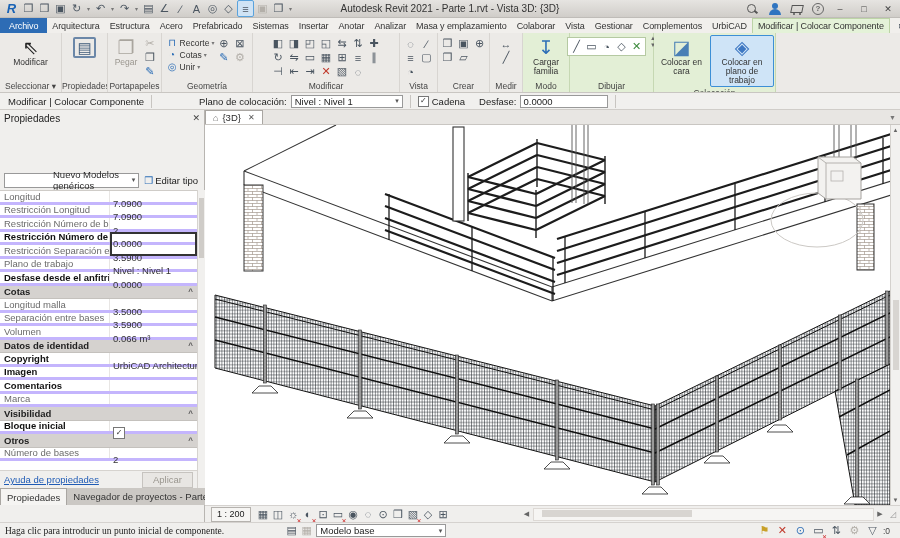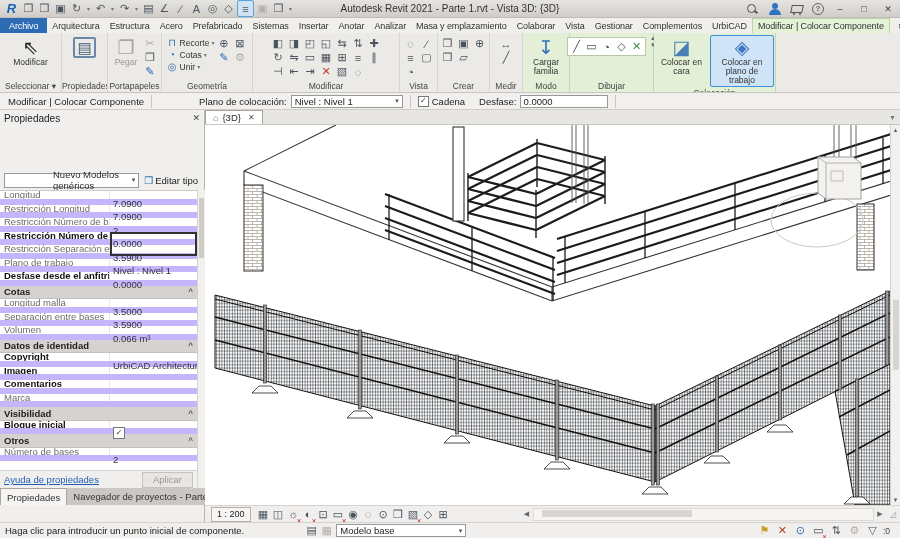--- a/index.html
+++ b/index.html
@@ -85,21 +85,21 @@
   #family-row{left:4px;top:62px;width:196px;height:16px;display:flex;align-items:center;gap:3px;}
   #family-combo{flex:1;height:15px;padding-left:48px;}
   #edit-type-btn{display:flex;align-items:center;gap:2px;font-size:9.5px;color:#222;padding:0 2px;height:15px;}
   #edit-type-btn .eicon{color:#2e6fb7;font-size:10px;}
   #prop-grid{left:0;top:80px;width:197px;height:280px;background:#fff;overflow:hidden;border-top:1px solid #cfccc8;box-sizing:border-box;}
   #prop-scroll{left:197px;top:80px;width:8px;height:298px;background:#f1f0ee;border-left:1px solid #d6d3cf;box-sizing:border-box;}
   #prop-thumb{position:absolute;left:1px;top:8px;width:5px;height:60px;background:#cfccc8;}
   .psec{height:13.5px;background:#d5d2cf;display:flex;align-items:center;font-size:9.5px;font-weight:bold;
         color:#222;padding:0 4px;box-sizing:border-box;border-bottom:1px solid #c4c1bd;}
   .psec::after{content:"^";margin-left:auto;font-size:8px;color:#555;}
-  .prow{height:13.5px;display:flex;font-size:9.5px;box-sizing:border-box;border-bottom:6px solid #c4b5fd;align-items:stretch;}
+  .prow{height:13.5px;display:flex;font-size:9.5px;box-sizing:border-box;border-bottom:3px solid #c4b5fd;align-items:stretch;}
   .plab{width:110px;flex:0 0 auto;padding:0 0 0 4px;color:#6b6b6b;white-space:nowrap;overflow:hidden;
         display:flex;align-items:center;border-right:1px solid #e8e6e4;box-sizing:border-box;}
   .plab.b{color:#111;font-weight:bold;}
   .pval{flex:1;padding:12px 3px;display:flex;align-items:center;color:#333;white-space:nowrap;overflow:hidden;box-sizing:border-box;}
   .prow.bsel .pval{outline:2px solid #333;outline-offset:-2px;}
   .cb{width:10px;height:10px;border:1px solid #777;background:#fff;font-size:8px;line-height:9px;text-align:center;color:#333;}
   #props-footer{left:0;top:360px;width:197px;height:18px;background:#f0efed;border-top:1px solid #d6d3cf;
                 display:flex;align-items:center;padding:0 4px;box-sizing:border-box;}
   #help-link{font-size:9.5px;color:#1f5bb5;text-decoration:underline;}
   #apply-btn{margin-left:auto;font-size:9.5px;color:#9a968f;background:#e8e6e3;border:1px solid #c6c3bf;
@@ -129,21 +129,21 @@
   #vc-icons{display:flex;align-items:center;margin-left:5px;}
   #hscroll{display:flex;align-items:center;margin-left:70px;flex:1;height:13px;}
   #hscroll .harr{width:12px;text-align:center;font-size:7px;color:#666;}
   #htrack{flex:1;height:11px;background:#f6f5f3;border:1px solid #ddd9d5;position:relative;}
   #hthumb{position:absolute;left:8px;top:1px;width:150px;height:7px;background:#d8d5d1;}
   #grip{width:14px;text-align:center;font-size:8px;color:#999;}
 
   
   #statusbar{left:0;top:522px;width:900px;height:16px;background:#f0efed;border-top:1px solid #d5d2cf;
              box-sizing:border-box;display:flex;align-items:center;font-size:9.5px;color:#222;}
-  #status-msg{padding-left:5px;white-space:nowrap;}
+  #status-msg{padding-left:5px;white-space:nowrap;font-family:Liberation Serif, serif;}
   #status-mid{display:flex;align-items:center;gap:2px;margin-left:60px;}
   #workset-combo{width:130px;height:13px;}
   #status-right{margin-left:auto;display:flex;align-items:center;gap:3px;padding-right:10px;}
   #filter-count{font-size:8.5px;color:#444;}
 </style>
 </head>
 <body>
 
 <div id="app">
 

